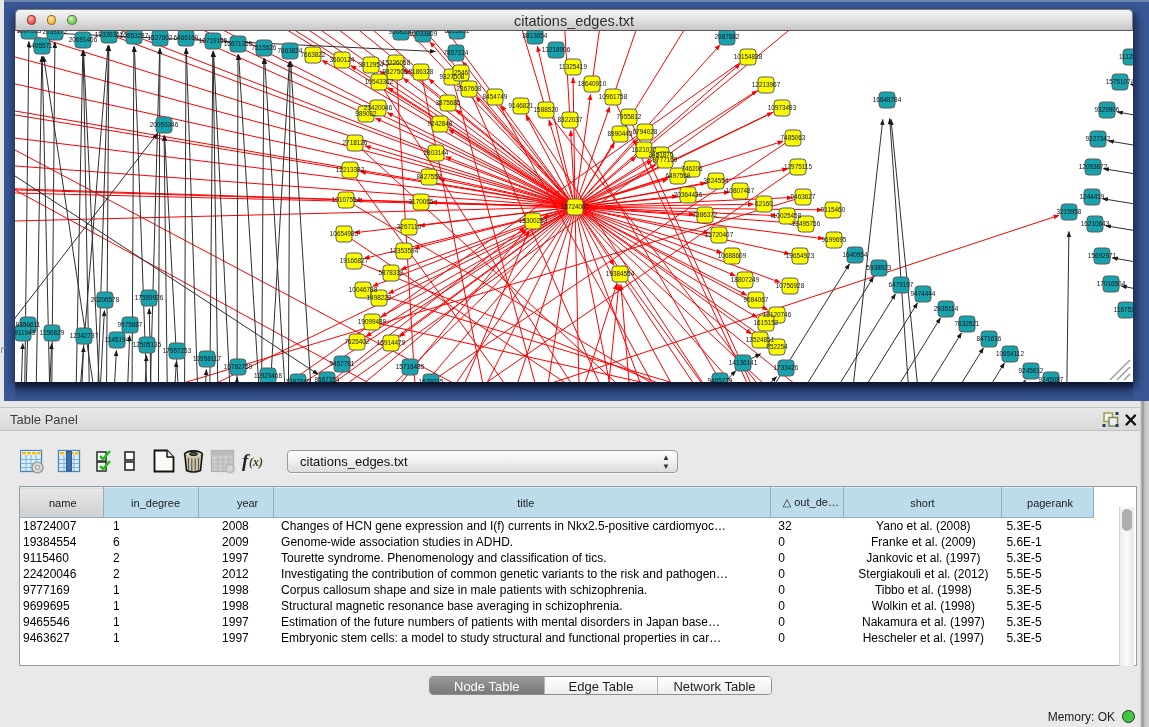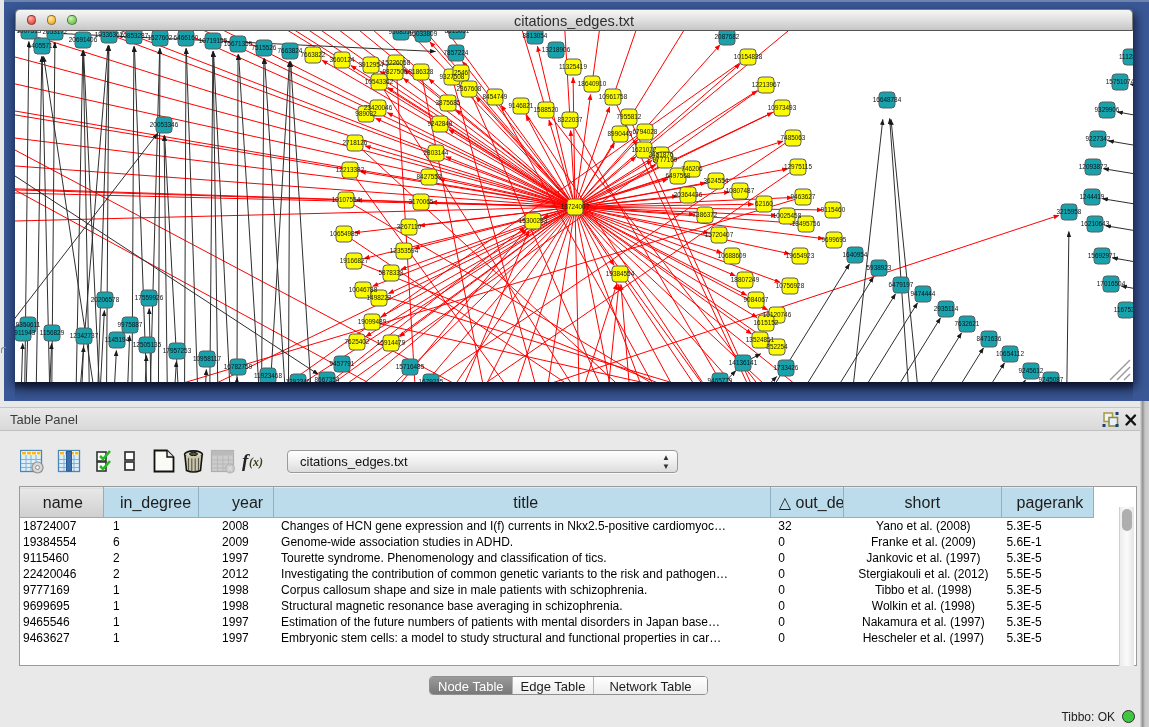--- a/index.html
+++ b/index.html
@@ -18,30 +18,30 @@
 #tpHead .lbl{position:absolute;left:10px;top:4px;font-size:13px;color:#3c3c3c}
 #tpBody{position:absolute;left:0;top:431px;width:1149px;height:296px;background:#e9e9e9}
 #redge{position:absolute;right:0;top:401px;width:9px;height:326px;background:linear-gradient(90deg,#dcdcdc,#919191 30%,#c6c6c6 55%,#cfcfcf)}
 #combo{position:absolute;left:287px;top:450px;width:391px;height:23px;border:1px solid #9a9a9a;border-radius:4px;
  background:linear-gradient(#ffffff,#f1f1f1 45%,#dcdcdc);box-shadow:0 1px 0 rgba(255,255,255,.7)}
 #combo .txt{position:absolute;left:12px;top:3px;font-size:13px;color:#111}
 #combo .arr{position:absolute;right:7px;top:2px;font-size:8px;color:#333;line-height:9px;text-align:center}
 #tblwrap{position:absolute;left:19px;top:486px;width:1118px;height:180px;background:#fff;border:1px solid #9b9b9b}
 table{border-collapse:collapse;table-layout:fixed;width:1074px;font-size:12px}
 thead td{background:#bcdcec;border-right:1px solid #8fb0c0;border-bottom:1px solid #8fb0c0;border-top:1px solid #d7ecf5;
- text-align:center;height:30px;font-size:16px;color:#1c1c1c;overflow:hidden;white-space:nowrap}
+ text-align:center;height:30px;font-size:11px;color:#1c1c1c;overflow:hidden;white-space:nowrap}
 thead td.c0{background:linear-gradient(#e8e8e8,#cfcfcf);border-right:1px solid #a8a8a8}
 tbody td{height:16px;padding:0 0 0 2px;color:#000;overflow:hidden;white-space:nowrap}
 td.c0{width:83px;padding-left:3px}td.c1{width:95px;padding-left:10px}td.c2{width:75px;padding-left:24px}
 td.c3{width:497px;padding-left:8px}td.c4{width:73px;padding-left:8px}td.c5{width:158px;text-align:center}
 td.c6{width:92px;padding-left:5px}
 #vsb{position:absolute;left:1099px;top:20px;width:15px;height:159px;background:linear-gradient(90deg,#ededed,#fafafa 50%,#e6e6e6);border-left:1px solid #d0d0d0}
 #vsb .thumb{position:absolute;left:2px;top:2px;width:10px;height:22px;border-radius:5px;background:#aeaeae}
 #tabs{position:absolute;left:429px;top:676px;height:19px;display:flex;border:1px solid #8f8f8f;border-radius:4px;overflow:hidden;background:#fff}
-#tabs .seg{font-size:13px;color:#1d1d1d;padding:1px 8px 0;line-height:17px;background:linear-gradient(#ffffff,#ededed)}
+#tabs .seg{font-size:13px;color:#1d1d1d;padding:1px 24px 0;line-height:17px;background:linear-gradient(#ffffff,#ededed)}
 #tabs .seg.sel{background:linear-gradient(#9a9a9a,#787878);color:#fff}
 #tabs .seg.mid{border-left:1px solid #b5b5b5;border-right:1px solid #b5b5b5}
 #mem{position:absolute;right:34px;top:710px;font-size:12px;color:#1d1d1d}
 #led{position:absolute;right:14px;top:710px;width:13px;height:13px;border-radius:50%;background:#3fc73f;border:1.5px solid #2e2e2e}
 .icon{position:absolute;top:449px}
 #paneicons{position:absolute;top:3px}
 </style></head>
 <body>
 <div id="stage">
 <div id="desk">
@@ -756,14 +756,14 @@
  </table>
  <div id="vsb">
         <div class="thumb"></div>
       </div>
 </div>
 <div id="tabs">
  <div class="seg sel">Node Table</div>
       <div class="seg mid">Edge Table</div>
       <div class="seg" style="padding:1px 15px 0">Network Table</div>
 </div>
-<div id="mem">Tibbo: OK</div>
+<div id="mem">Memory: OK</div>
     <div id="led"></div>
 </div>
 </body></html>

